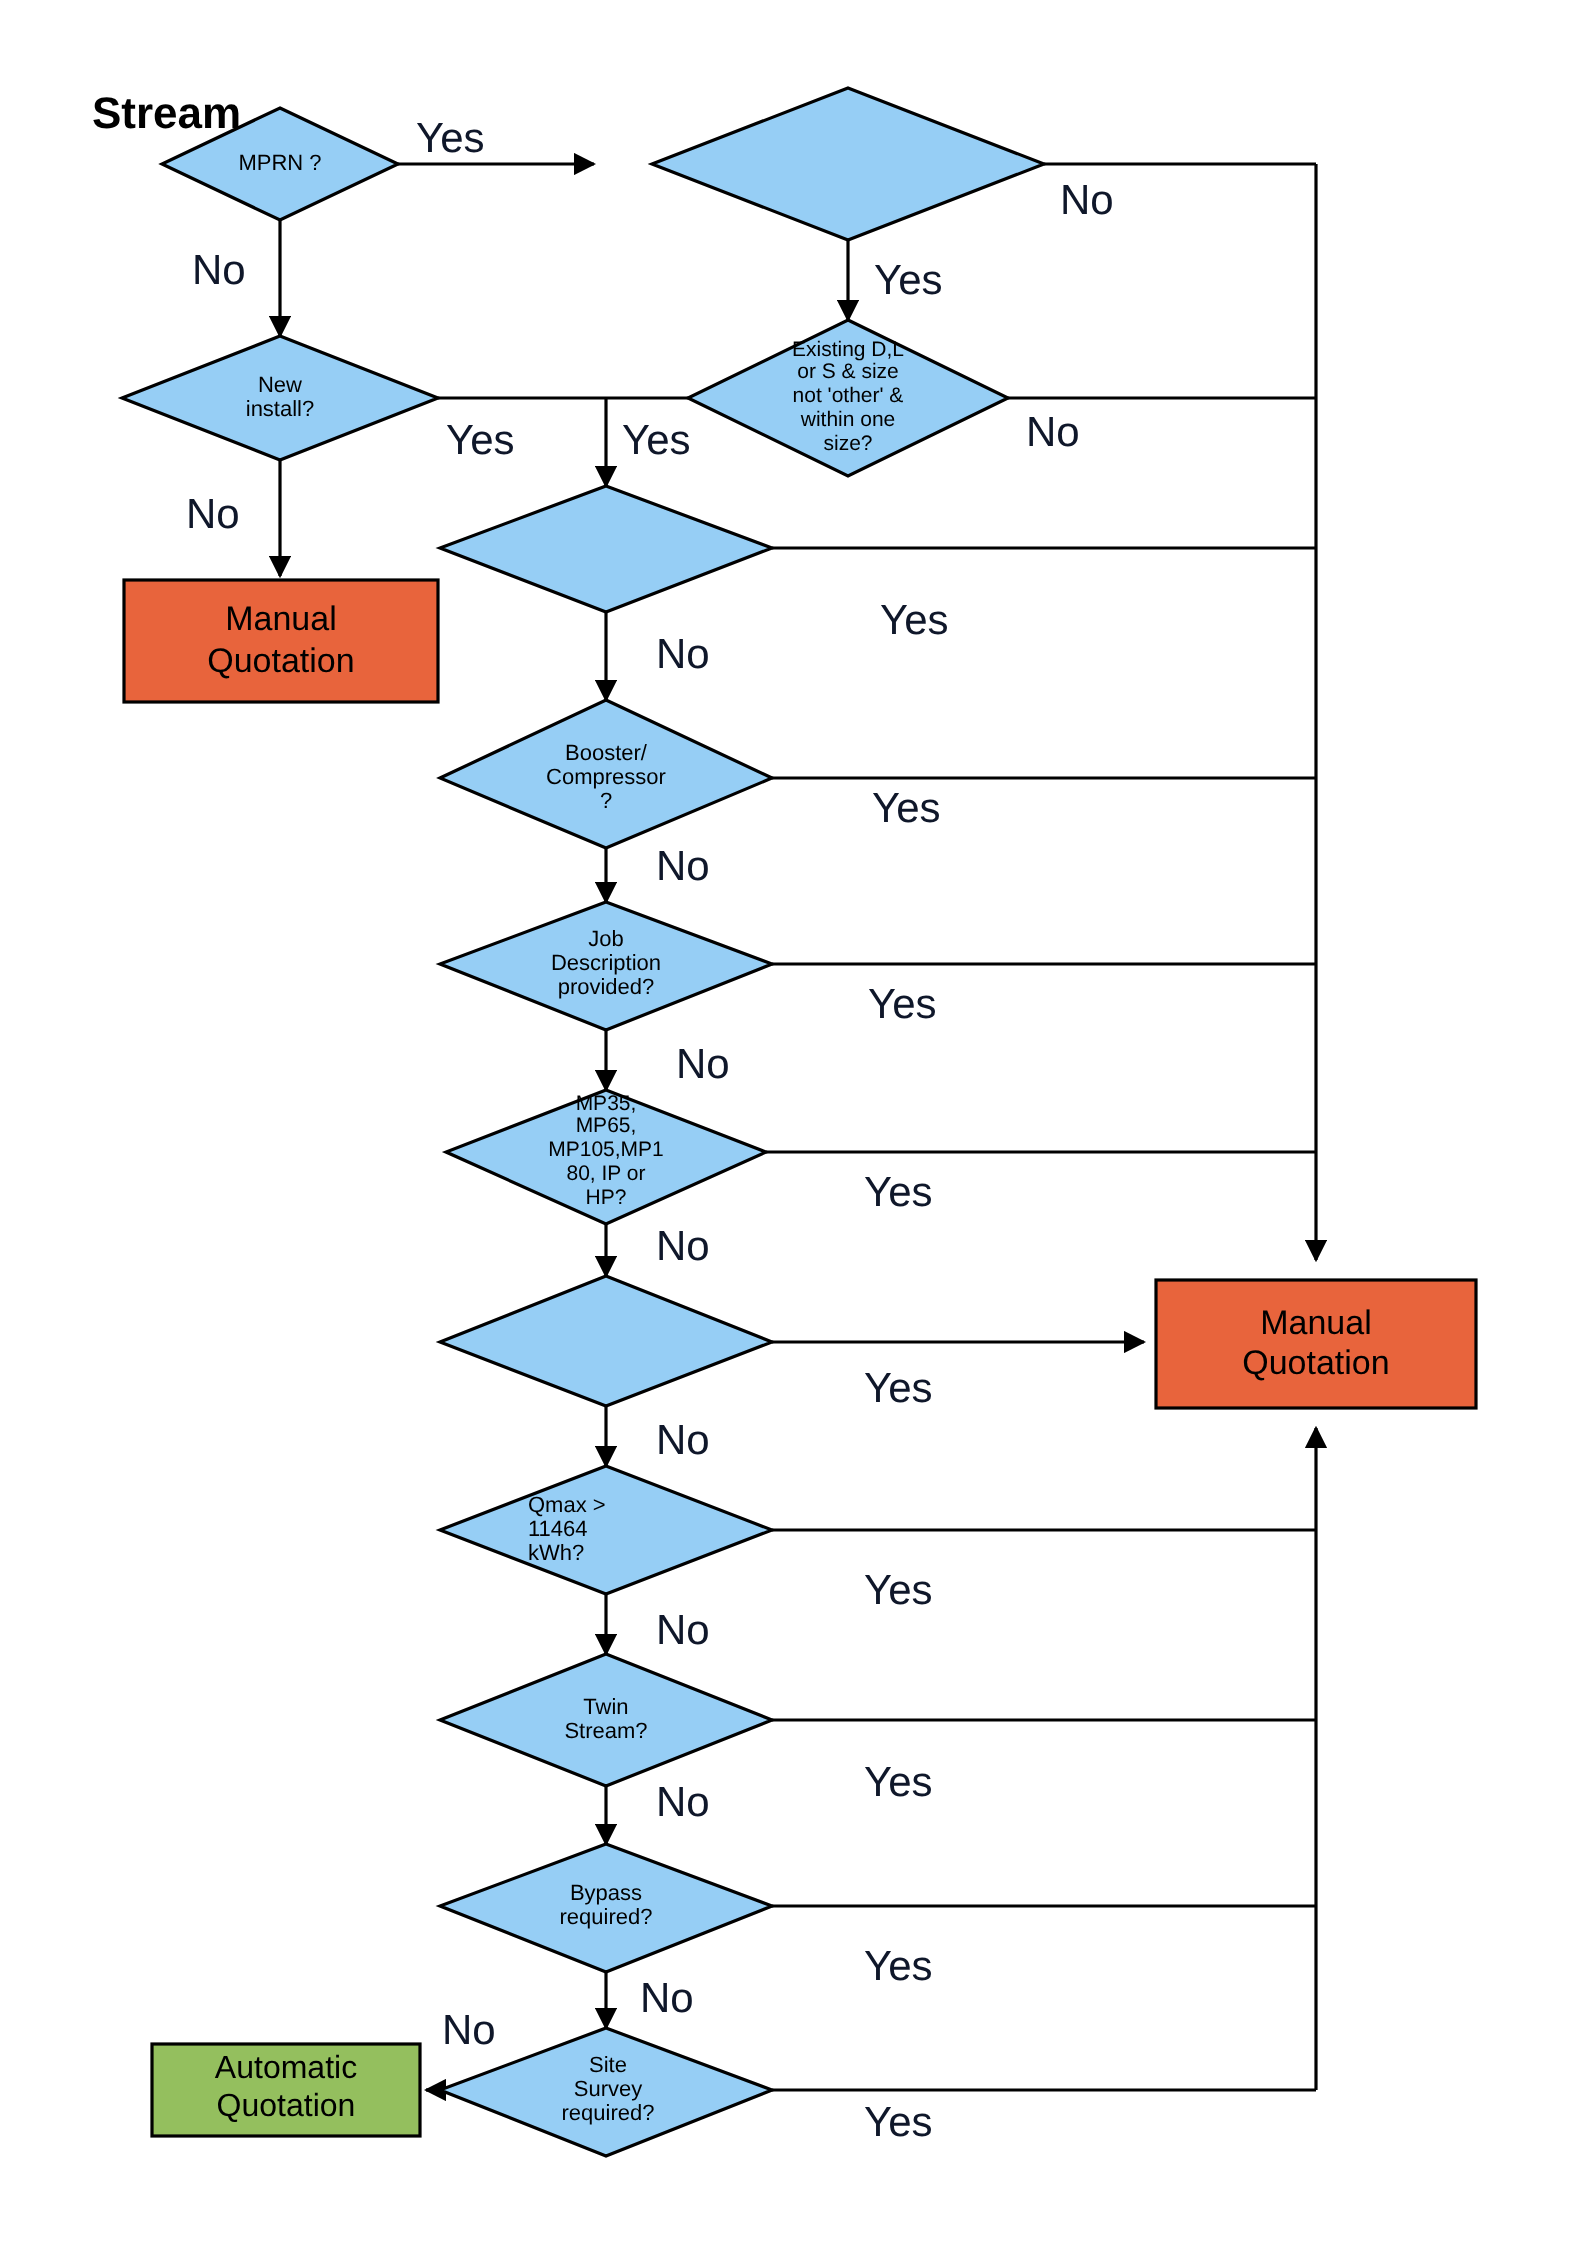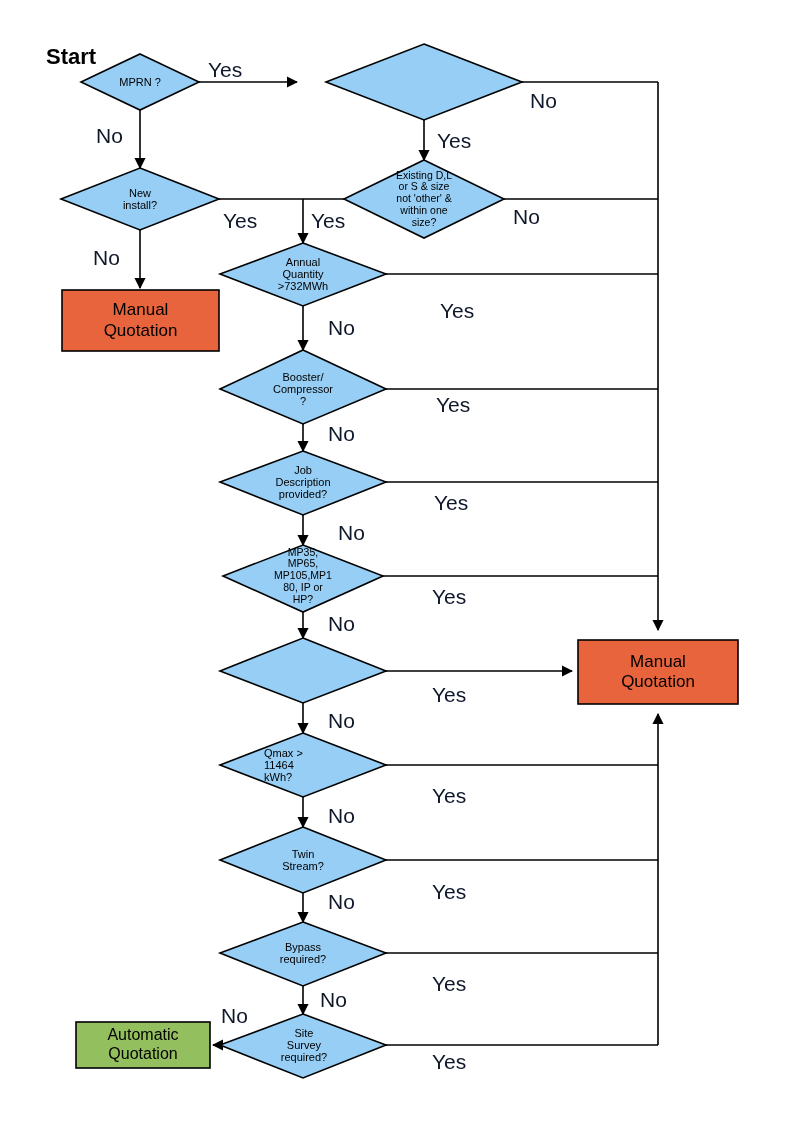--- a/index.html
+++ b/index.html
@@ -113,26 +113,25 @@
       <polygon points="303,827 386,860 303,893 220,860"></polygon>
       <polygon points="303,922 386,953 303,986 220,953"></polygon>
       <polygon points="303,1014 386,1045 303,1078 220,1045"></polygon>
     </g>
 
     <rect x="62" y="290" width="157" height="61" fill="#E8643C" stroke="#000000" stroke-width="1.6"></rect>
     <rect x="578" y="640" width="160" height="64" fill="#E8643C" stroke="#000000" stroke-width="1.6"></rect>
     <rect x="76" y="1022" width="134" height="46" fill="#94BF5E" stroke="#000000" stroke-width="1.6"></rect>
   </svg>
 
-  <div class="start-label" style="left:46px;top:44px;">Start</div>
+  <div class="start-label" style="left:46px;top:44px;">Stream</div>
 
   <div class="node-text diamond-label" style="left:85px;top:64px;width:110px;height:36px;">MPRN ?</div>
   <div class="node-text diamond-label" style="left:90px;top:182px;width:100px;height:34px;">New<br>install?</div>
   <div class="node-text diamond-label tiny" style="left:364px;top:169px;width:120px;height:60px;">Existing D,L<br>or S &amp; size<br>not 'other' &amp;<br>within one<br>size?</div>
-  <div class="node-text diamond-label" style="left:250px;top:255px;width:106px;height:38px;">Annual<br>Quantity<br>&gt;732MWh</div>
   <div class="node-text diamond-label" style="left:248px;top:463px;width:110px;height:38px;">Job<br>Description<br>provided?</div>
   <div class="node-text diamond-label" style="left:248px;top:370px;width:110px;height:38px;">Booster/<br>Compressor<br>?</div>
   <div class="node-text diamond-label tiny" style="left:249px;top:547px;width:108px;height:58px;">MP35,<br>MP65,<br>MP105,MP1<br>80, IP or<br>HP?</div>
   <div class="node-text diamond-label left-align" style="left:264px;top:746px;width:96px;height:38px;">Qmax &gt;<br>11464<br>kWh?</div>
   <div class="node-text diamond-label" style="left:253px;top:843px;width:100px;height:34px;">Twin<br>Stream?</div>
   <div class="node-text diamond-label" style="left:250px;top:936px;width:106px;height:34px;">Bypass<br>required?</div>
   <div class="node-text diamond-label" style="left:254px;top:1026px;width:100px;height:38px;">Site<br>Survey<br>required?</div>
 
   <div class="node-text box-label" style="left:62px;top:290px;width:157px;height:61px;">Manual<br>Quotation</div>
   <div class="node-text box-label" style="left:578px;top:640px;width:160px;height:64px;">Manual<br>Quotation</div>

